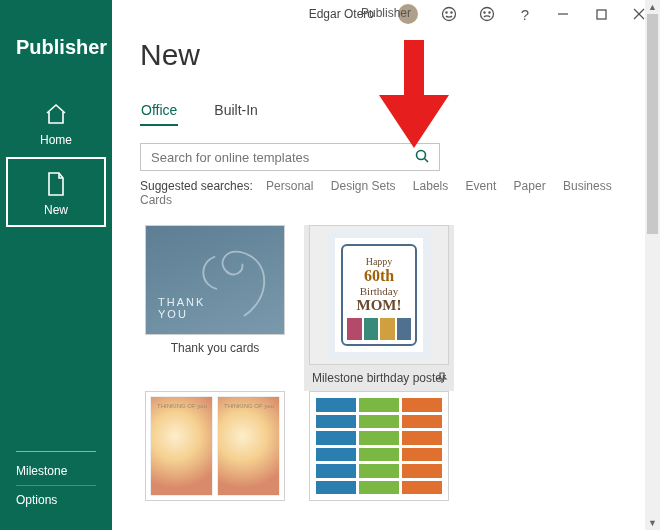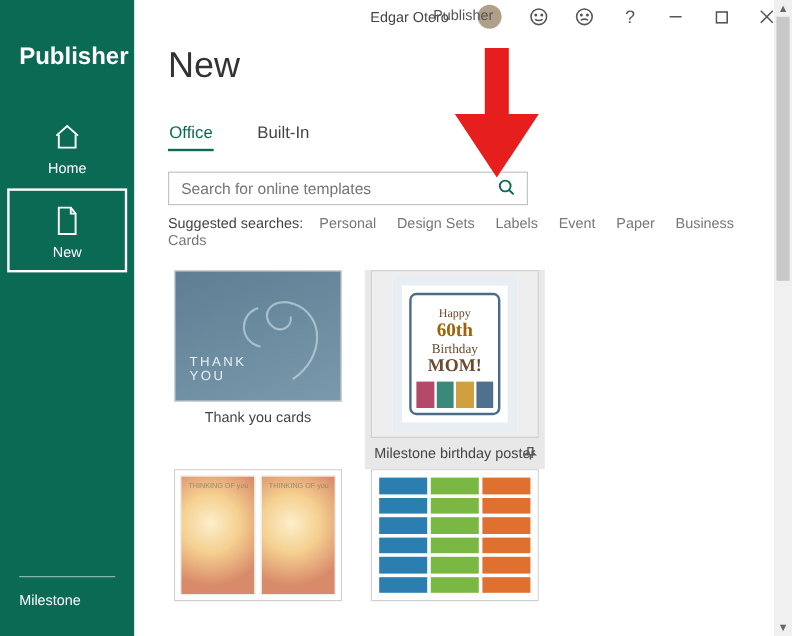--- a/index.html
+++ b/index.html
@@ -165,20 +165,21 @@
             <path d="M4 2 H14 L18 7 V24 H4 Z"></path>
             <path d="M14 2 V7 H18"></path>
           </svg>
       </span>
       <span>New</span>
     </div>
 
 
     <div class="sidebar-footer">
       <div>Milestone</div>
+      <div>Options</div>
     </div>
   </div>
 
   <div class="main">
     <div class="doc-title" style="position:absolute; left:0; right:0; top:6px; text-align:center; font-size:12px; color:#555;">Publisher</div>
 
     <div class="titlebar">
       <div class="user">
         <span>Edgar Otero</span>
         <span class="avatar"></span>

